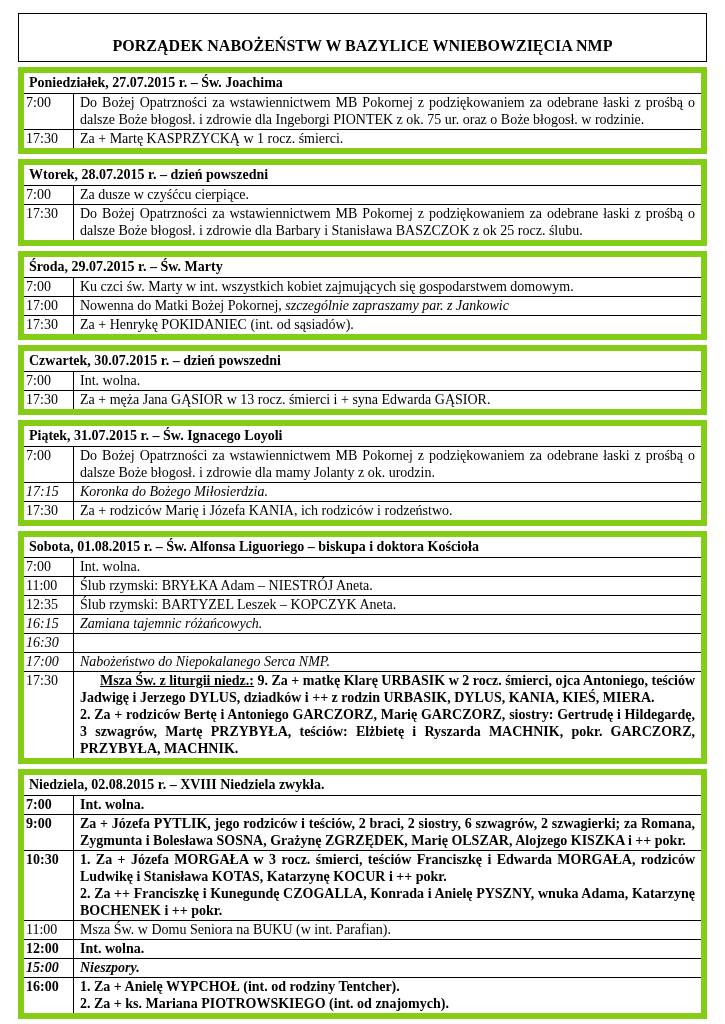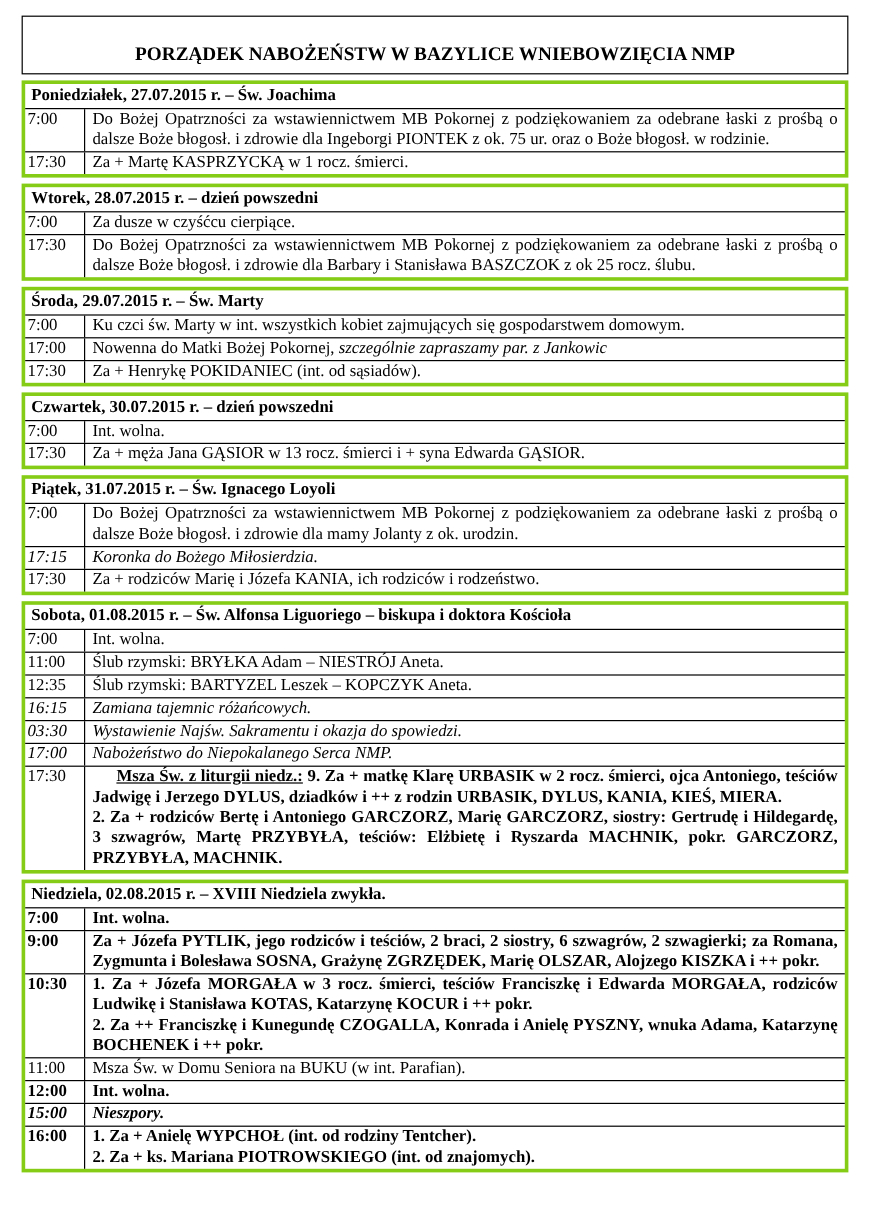--- a/index.html
+++ b/index.html
@@ -13,21 +13,21 @@
   .title-box {
     border: 1px solid #000;
     text-align: center;
     font-weight: bold;
     font-size: 16px;
     line-height: 19px;
     padding: 22px 4px 6px 4px;
     margin-bottom: 5px;
   }
   .day-table {
-    border: 3px solid #84cc16;
+    border: 6px solid #84cc16;
     margin-bottom: 5px;
   }
   .day-header {
     font-weight: bold;
     font-size: 14px;
     line-height: 17px;
     padding: 1px 5px 2px 5px;
     border-bottom: 1px solid #000;
   }
   .row { display: flex; align-items: stretch; }
@@ -162,24 +162,21 @@
             <div class="line"><span>Ślub rzymski: BARTYZEL Leszek – KOPCZYK Aneta.</span></div>
           </div>
         </div>
         <div class="row">
           <div class="time-cell i">16:15</div>
           <div class="desc-cell">
             <div class="line"><span class="i">Zamiana tajemnic różańcowych.</span></div>
           </div>
         </div>
         <div class="row">
-          <div class="time-cell i">03:30</div>
-          <div class="desc-cell">
-            <div class="line"><span class="i">Wystawienie Najśw. Sakramentu i okazja do spowiedzi.</span></div>
-          </div>
+          <div class="time-cell i">16:30</div>
         </div>
         <div class="row">
           <div class="time-cell i">17:00</div>
           <div class="desc-cell">
             <div class="line"><span class="i">Nabożeństwo do Niepokalanego Serca NMP.</span></div>
           </div>
         </div>
         <div class="row">
           <div class="time-cell">17:30</div>
           <div class="desc-cell">

